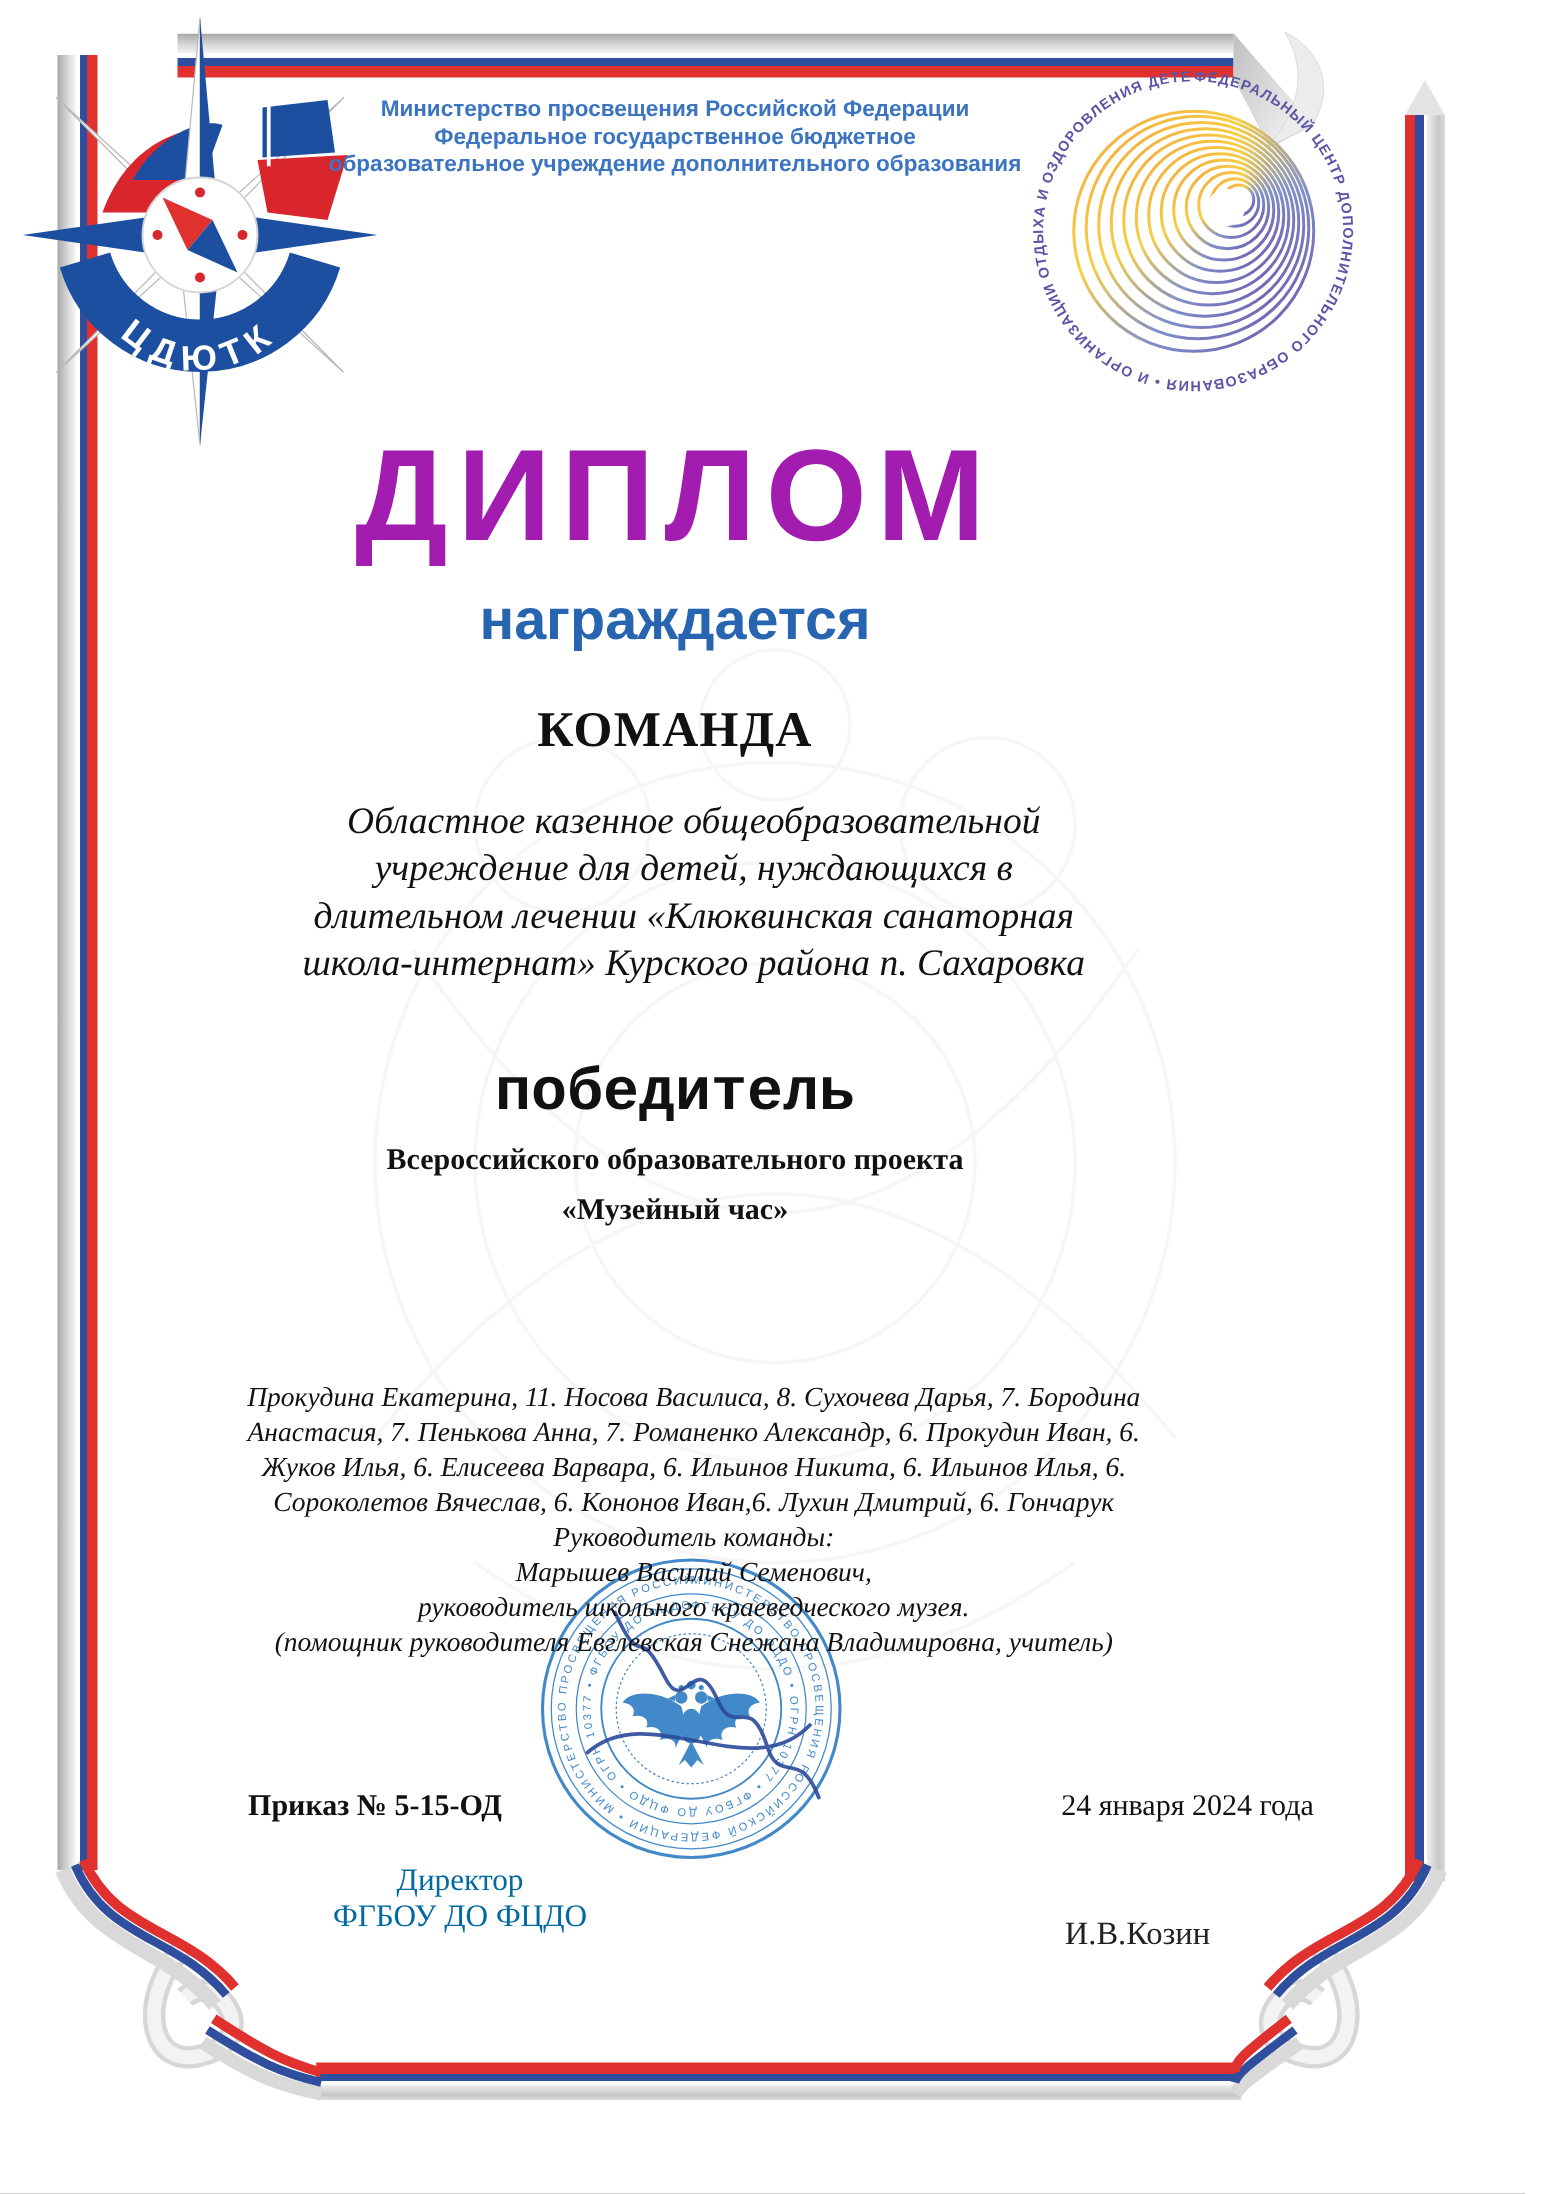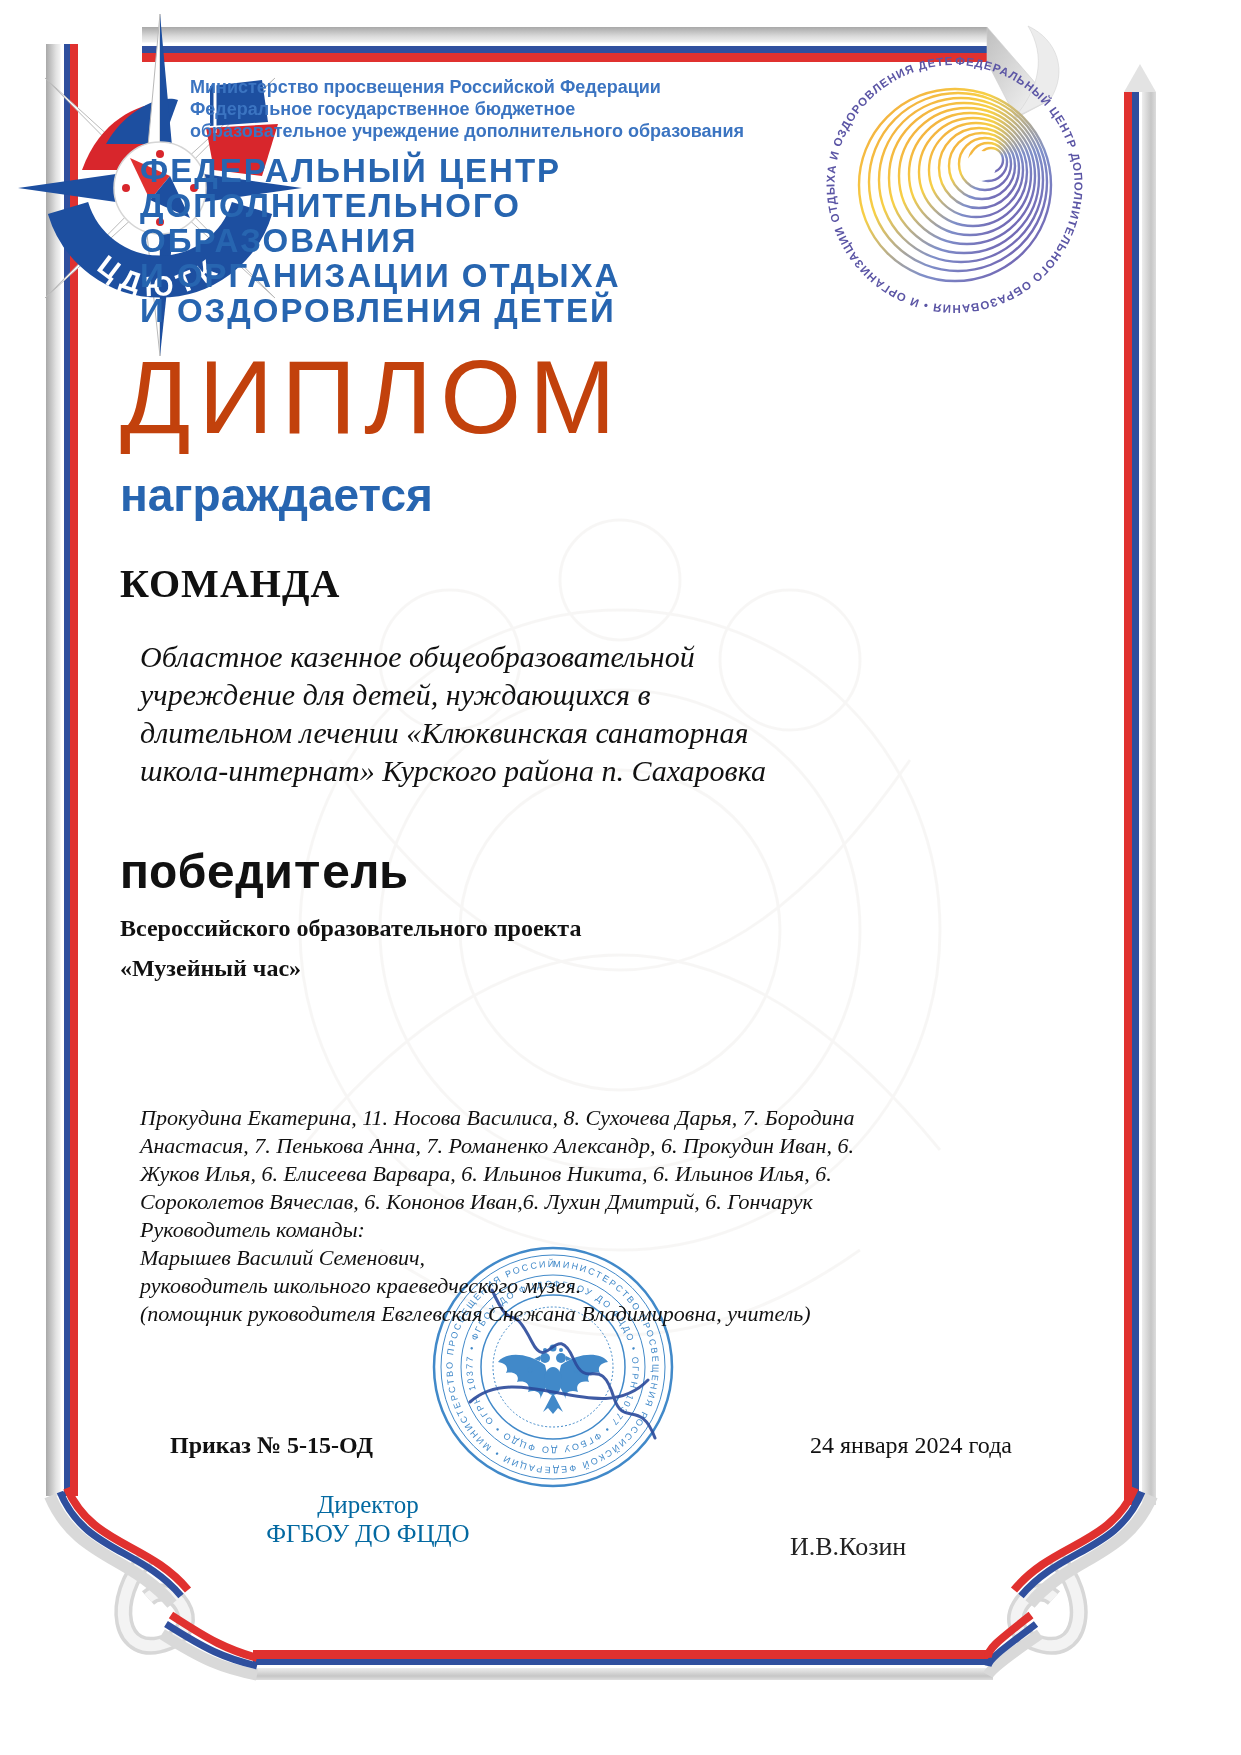--- a/index.html
+++ b/index.html
@@ -20,26 +20,26 @@
   .ribbon-bottom{left:253px;top:1650px;width:740px;height:30px;
     background:linear-gradient(to bottom,#e0312f 0,#e0312f 9px,#2f4f9e 9px,#2f4f9e 15px,#ffffff 15px,#ffffff 18px,
       #ededed 18px,#c6c6c6 26px,#dedede 30px);}
   
   #watermark-svg{left:0;top:0;z-index:0;}
   #frame-svg{left:0;top:0;z-index:2;pointer-events:none;}
   #compass-logo{left:10px;top:8px;z-index:3;}
   #spiral-logo{left:805px;top:35px;z-index:3;}
   #stamp-svg{left:0;top:0;z-index:4;pointer-events:none;}
   
-  .txt{position:absolute;z-index:5;}
+  .txt{position:absolute;z-index:5;text-align:center;}
   .sans{font-family:"Liberation Sans",sans-serif;}
   .ministry{left:190px;top:76px;width:700px;font-weight:bold;font-size:18px;line-height:22px;color:#3b74c1;}
   .orgtitle{left:140px;top:153px;width:800px;font-weight:bold;font-size:33px;line-height:35px;
             letter-spacing:2px;color:#2765b0;}
-  .diploma{left:120px;top:338px;width:840px;font-weight:normal;font-size:104px;letter-spacing:8px;color:#c2410c;}
+  .diploma{left:120px;top:338px;width:840px;font-weight:bold;font-size:104px;letter-spacing:8px;color:#a21caf;}
   .awarded{left:120px;top:468px;width:840px;font-weight:bold;font-size:46px;color:#2765b0;}
   .team{left:120px;top:560px;width:840px;font-weight:bold;font-size:40px;letter-spacing:1px;color:#111;}
   .school{left:140px;top:638px;width:830px;font-style:italic;font-size:30px;line-height:38px;color:#111;}
   .result{left:120px;top:848px;width:840px;font-weight:bold;font-size:48px;color:#111;font-family:Liberation Mono, monospace;}
   .project{left:120px;top:908px;width:840px;font-weight:bold;font-size:24px;line-height:40px;color:#111;}
   .members{left:140px;top:1104px;width:830px;font-style:italic;font-size:22px;line-height:28px;color:#111;}
   .order{left:170px;top:1432px;width:260px;font-size:24px;color:#111;font-weight:bold;}
   .date{left:810px;top:1432px;width:280px;font-size:24px;color:#111;}
   .director{left:218px;top:1490px;width:300px;font-size:25px;line-height:29px;text-align:center;color:#0369a1;}
   .signer{left:790px;top:1508px;width:240px;font-size:26px;color:#222;margin-top:24px;}
@@ -168,27 +168,20 @@
       <textPath href="#spiralRing" startOffset="0">ФЕДЕРАЛЬНЫЙ ЦЕНТР ДОПОЛНИТЕЛЬНОГО ОБРАЗОВАНИЯ • И ОРГАНИЗАЦИИ ОТДЫХА И ОЗДОРОВЛЕНИЯ ДЕТЕЙ • </textPath>
     </text>
   </svg>
 
   <div class="txt sans ministry">
     <div>Министерство просвещения Российской Федерации</div>
     <div>Федеральное государственное бюджетное</div>
     <div>образовательное учреждение дополнительного образования</div>
   </div>
 
-  <div class="txt sans orgtitle">
-    <div>ФЕДЕРАЛЬНЫЙ ЦЕНТР</div>
-    <div>ДОПОЛНИТЕЛЬНОГО</div>
-    <div>ОБРАЗОВАНИЯ</div>
-    <div>И ОРГАНИЗАЦИИ ОТДЫХА</div>
-    <div>И ОЗДОРОВЛЕНИЯ ДЕТЕЙ</div>
-  </div>
 
   <div class="txt sans diploma">ДИПЛОМ</div>
   <div class="txt sans awarded">награждается</div>
 
   <div class="txt team">КОМАНДА</div>
 
   <div class="txt school">
     <div>Областное казенное общеобразовательной</div>
     <div>учреждение для детей, нуждающихся в</div>
     <div>длительном лечении «Клюквинская санаторная</div>

